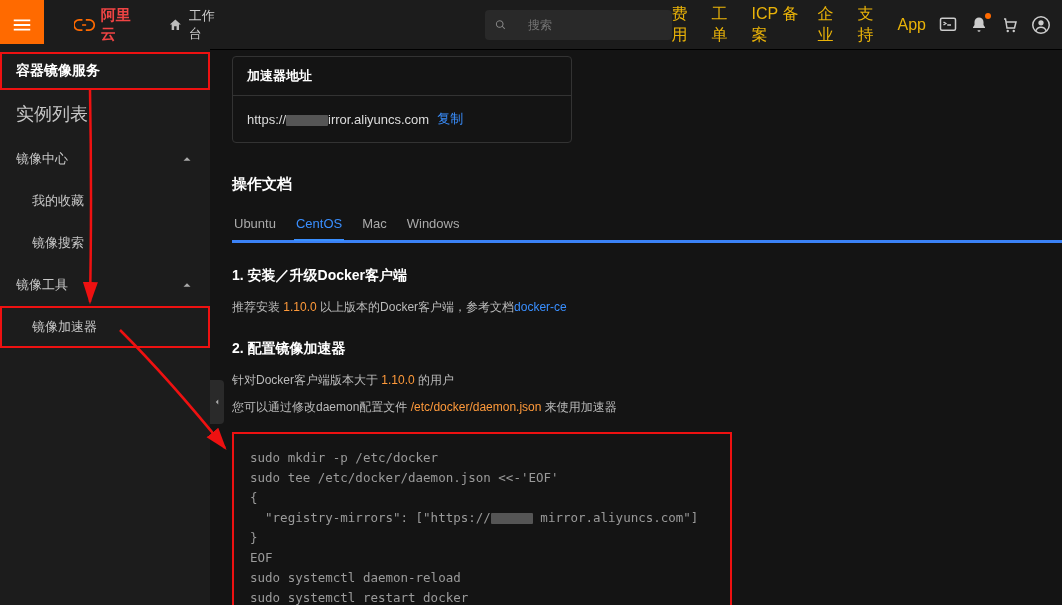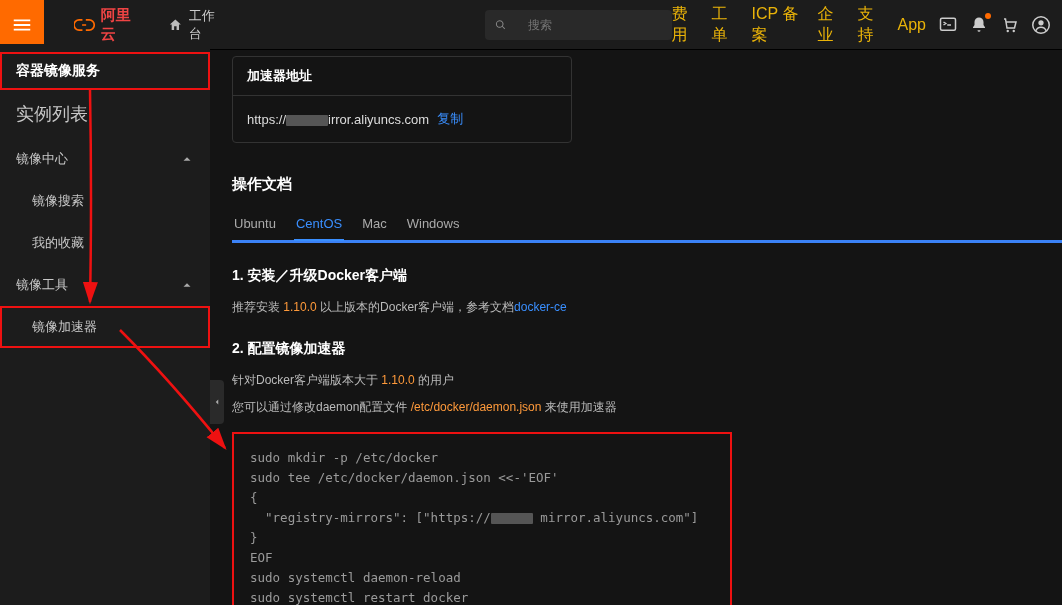--- a/index.html
+++ b/index.html
@@ -153,22 +153,22 @@
   <div class="side-title red-box">容器镜像服务</div>
 
   <div class="side-item">实例列表</div>
 
   <div class="side-group">
     <span>镜像中心</span>
     <svg viewBox="0 0 24 24">
         <path d="M6 15l6-6 6 6z"></path>
       </svg>
   </div>
+  <div class="side-sub">我的收藏</div>
   <div class="side-sub">镜像搜索</div>
-  <div class="side-sub">我的收藏</div>
 
   <div class="side-group">
     <span>镜像工具</span>
     <svg viewBox="0 0 24 24">
         <path d="M6 15l6-6 6 6z"></path>
       </svg>
   </div>
   <div class="side-sub red-box">镜像加速器</div>
 </div>
 

